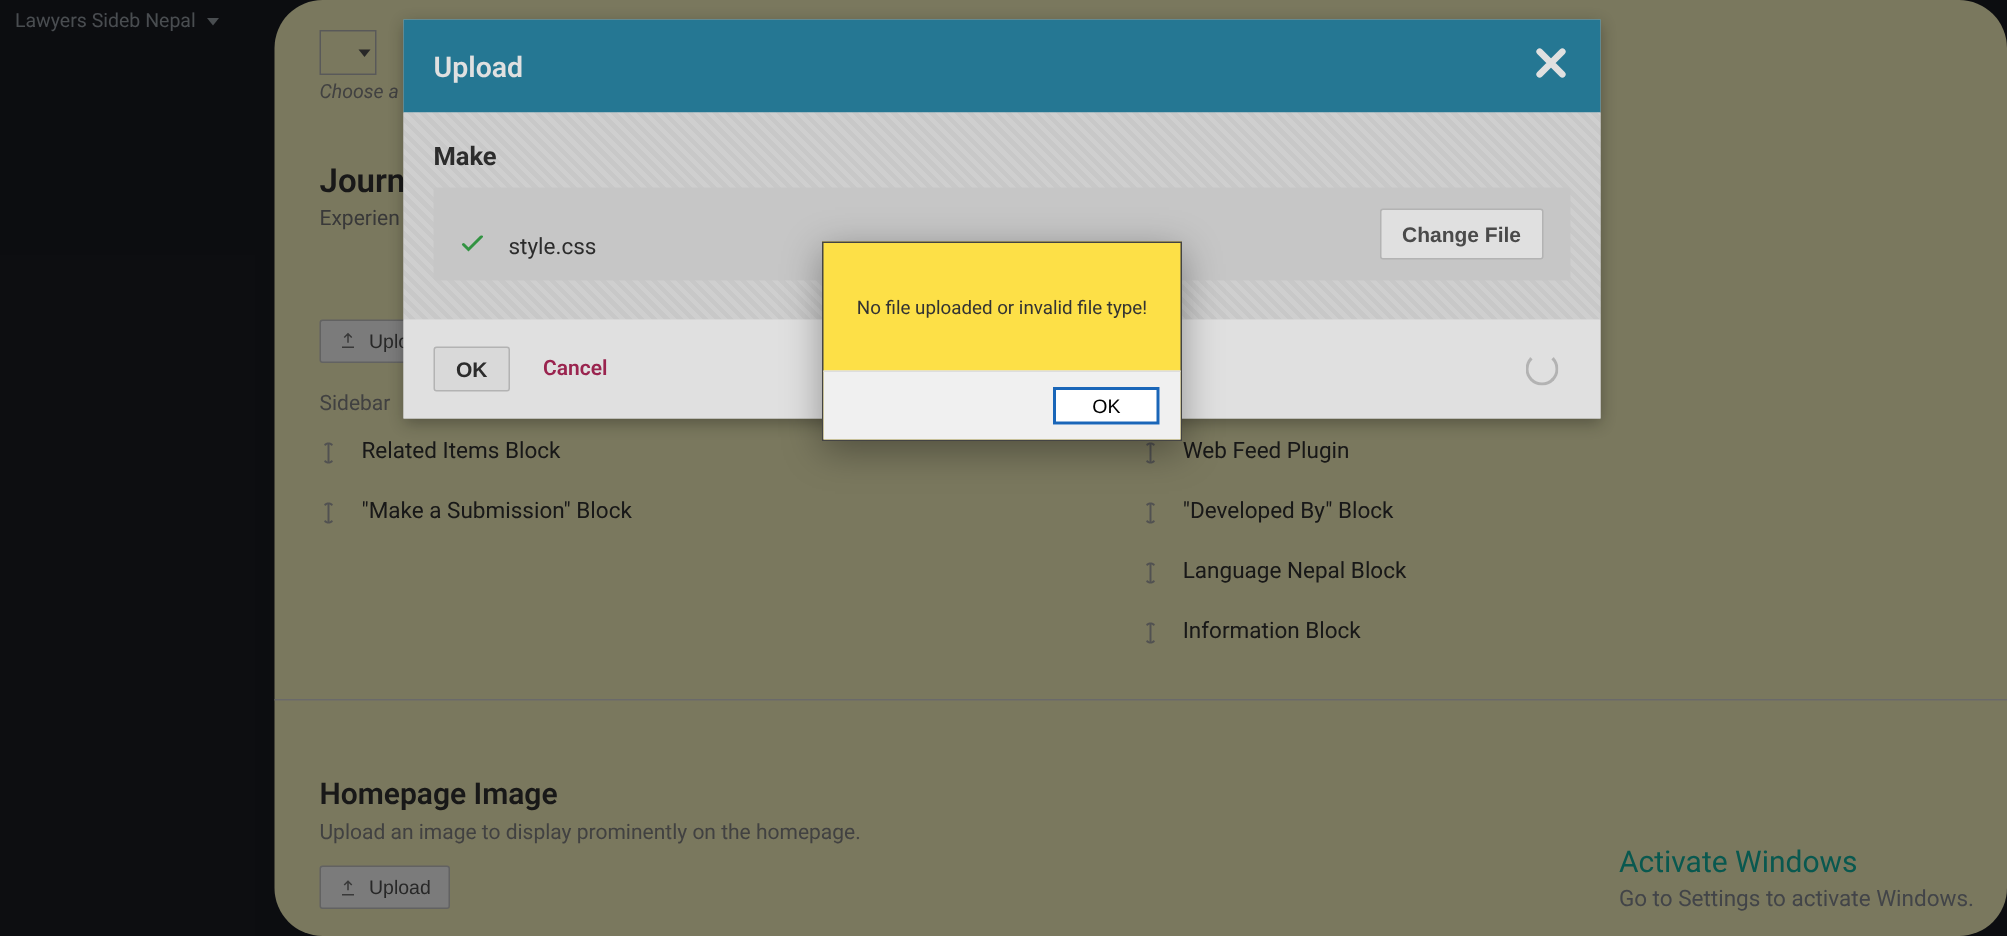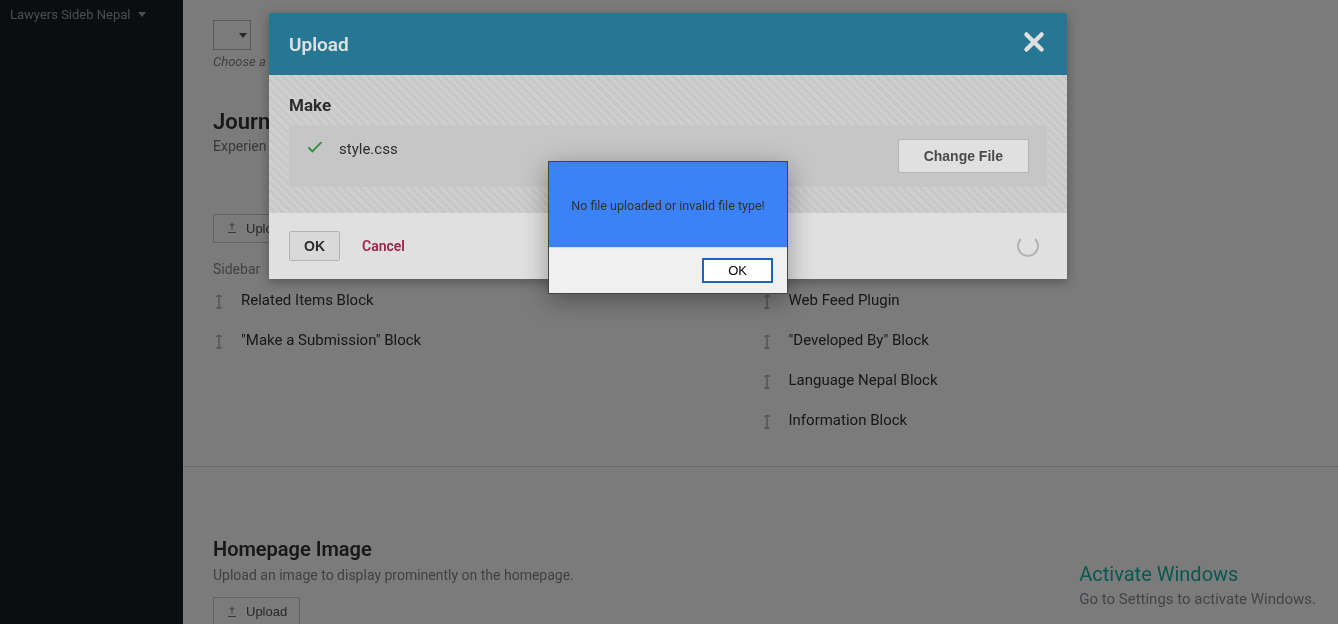--- a/index.html
+++ b/index.html
@@ -30,22 +30,23 @@
 }
 .topbar .right { display:flex; align-items:center; gap:24px; }
 .topbar .item { display:flex; align-items:center; gap:6px; color:#c8ccd2; }
 .topbar svg { width:14px; height:14px; }
 .content-panel {
   position:absolute;
   left:183px;
   top:0;
   right:0;
   bottom:0;
-  background:#ffffff;
+  background:#fef9c3;
   z-index:1;
+  border-radius:32px;
 }
 .content-inner {
   padding: 20px 30px;
   color:#333;
   font-size:14px;
 }
 .colorbox {
   border:1px solid #bbb;
   width:38px;height:30px;
   display:flex;align-items:center;justify-content:flex-end;
@@ -67,21 +68,21 @@
 .sidebar-heading{
   display:inline-block;background:#fff;border:1px solid #ddd;padding:8px 18px;font-size:17px;font-weight:600;margin-top:55px;
 }
 .cols{display:flex;margin-top:14px;}
 .col{flex:1;}
 .col-title{color:#888;font-size:14px;margin-bottom:14px;}
 .block-item{display:flex;align-items:flex-end;gap:16px;color:#333;font-size:15px;margin-bottom:22px;}
 .block-item .grip{color:#aaa;display:inline-flex;}
 .block-item .grip svg{width:12px;height:14px;}
 .sep{border-top:1px solid #ddd;margin:0 -30px;margin-top:15px;}
-.home-title{font-size:20px;font-weight:600;margin-top:70px;}
+.home-title{font-size:20px;font-weight:600;margin-top:50px;}
 .home-sub{color:#888;font-size:14px;margin-top:6px;}
 .watermark{
   position:absolute;right:22px;bottom:16px;
   color:#777;z-index:4;text-align:left;
 }
 .watermark .t1{font-size:20px;color:#14b8a6;}
 .watermark .t2{font-size:15px;color:#8a8f97;margin-top:4px;}
 .dimmer{
   position:absolute;inset:0;background:rgba(0,0,0,0.45);z-index:5;
 }
@@ -96,46 +97,46 @@
 .modal-title{font-size:19px;font-weight:600;}
 .modal-close{cursor:pointer;}
 .modal-close svg{width:26px;height:26px;fill:#fff;}
 .modal-body{
   background:repeating-linear-gradient(45deg,#ececec,#ececec 3px,#e4e4e4 3px,#e4e4e4 6px);
   padding:20px 20px 26px 20px;
 }
 .file-label{font-size:17px;font-weight:700;color:#333;margin-bottom:10px;}
 .file-box{
   background:#e2e2e2;border-radius:2px;
-  display:flex;align-items:flex-start;justify-content:space-between;
+  display:flex;align-items:flex-end;justify-content:space-between;
   padding:14px 18px;
 }
 .file-box .left{display:flex;align-items:center;gap:16px;}
 .file-box .check svg{width:16px;height:12px;}
 .file-name{color:#333;font-size:15px;}
 .change-btn{
-  background:#fff;border:1px solid #ccc;padding:8px 25px;border-radius:2px;color:#555;font-size:14px;font-weight:600;cursor:pointer;
+  background:#fff;border:1px solid #ccc;padding:8px 14px;border-radius:2px;color:#555;font-size:14px;font-weight:600;cursor:pointer;
 }
 .modal-footer{
   background:#fff;padding:18px 20px;display:flex;align-items:center;gap:22px;position:relative;
 }
 .ok-btn{
   background:#f7f7f7;border:1px solid #ccc;padding:6px 14px;border-radius:2px;font-size:14px;color:#333;font-weight:600;cursor:pointer;
 }
 .cancel-link{color:#b02a5a;font-weight:600;font-size:14px;cursor:pointer;}
 .spinner{
   position:absolute;right:28px;top:50%;transform:translate(0,-50%);
   width:22px;height:22px;border:2px solid #ccc;border-top-color:transparent;border-radius:50%;
 }
 .alert-overlay{
   position:absolute;inset:0;background:rgba(0,0,0,0.12);z-index:7;
 }
 .alert-box{
   position:absolute;left:548px;top:161px;width:240px;
-  background:#3b82f6;border:1px solid #444;z-index:8;
+  background:#fde047;border:1px solid #444;z-index:8;
   box-shadow:0 6px 24px rgba(0,0,0,0.35);
 }
 .alert-msg{
   padding:36px 14px 34px 14px;text-align:center;font-size:12.5px;color:#333;
 }
 .alert-footer{
   background:#f0f0f0;border-top:1px solid #ddd;padding:10px 14px;display:flex;justify-content:flex-end;
 }
 .alert-ok{
   border:2px solid #1a66b8;background:#fff;padding:3px 24px;font-size:13px;cursor:pointer;

